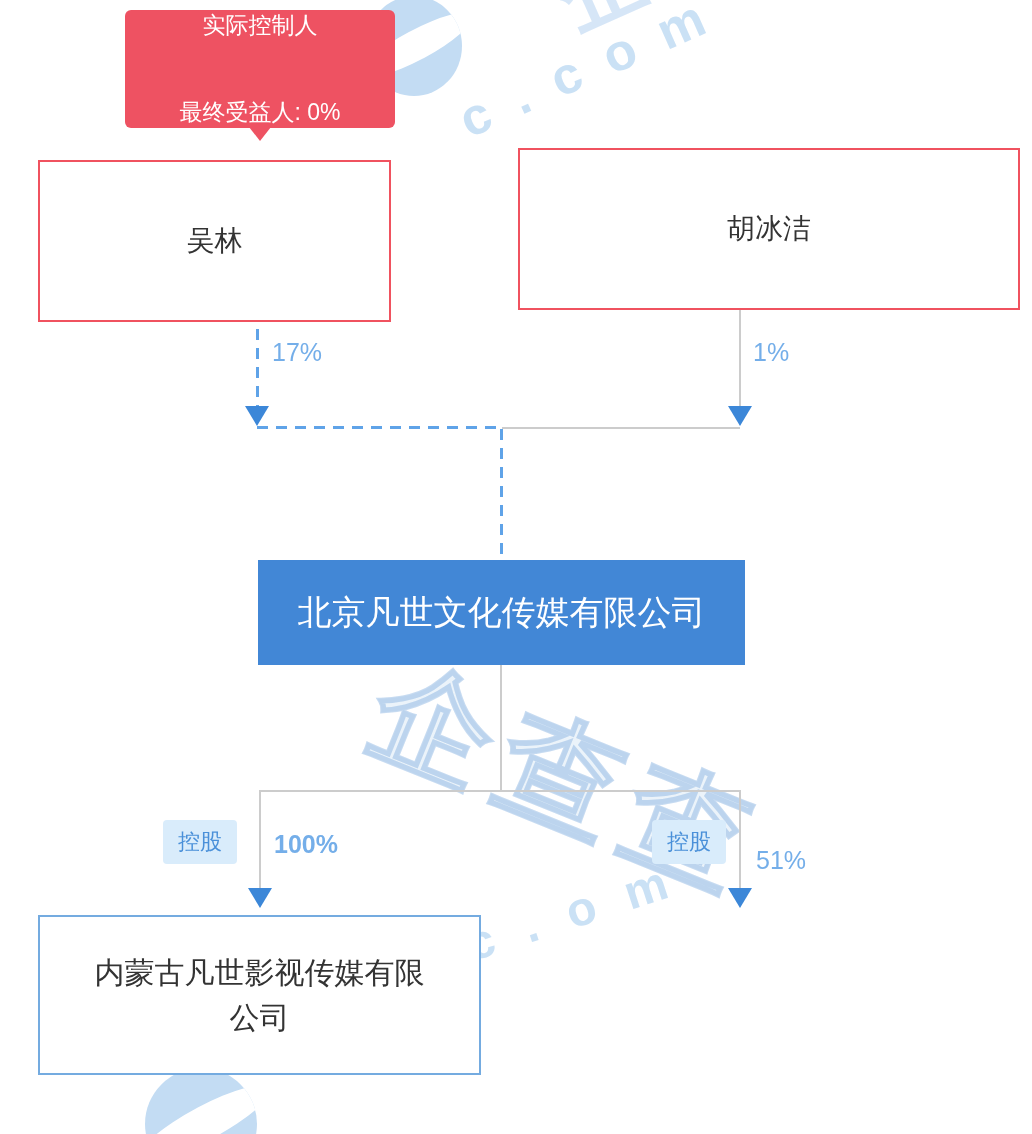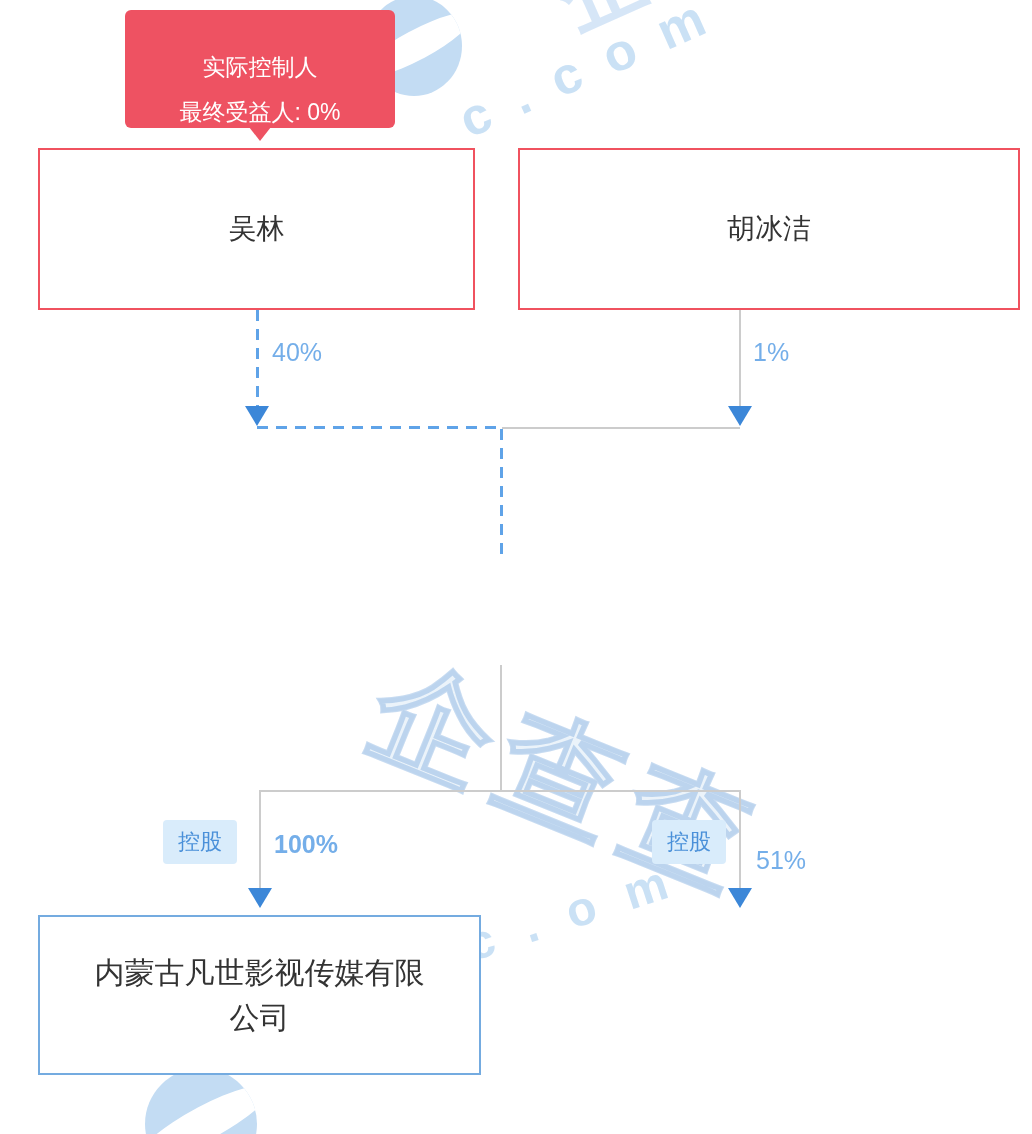--- a/index.html
+++ b/index.html
@@ -24,27 +24,27 @@
   .wm-circle{border-radius:50%;background:var(--wm-fill);overflow:hidden;}
   .wm-circle .band{position:absolute;left:-12%;top:34%;width:130%;height:30%;background:#fff;border-radius:50%;transform:rotate(-28deg);}
   .wm-circle-tr{left:366px;top:-4px;width:96px;height:100px;}
   .wm-circle-bl{left:145px;top:1068px;width:112px;height:112px;}
   .wm-ccom-tr{left:462px;top:92px;font-size:52px;font-weight:bold;letter-spacing:28px;color:var(--wm-light);transform:rotate(-24deg);transform-origin:left center;white-space:nowrap;}
   .wm-chars-top{left:538px;top:-52px;font-size:88px;font-weight:bold;letter-spacing:14px;color:rgba(165,200,238,0.45);transform:rotate(-24deg);transform-origin:left top;white-space:nowrap;}
   .wm-chars-mid{left:408px;top:628px;font-size:122px;font-weight:bold;letter-spacing:14px;color:rgba(190,215,240,0.30);-webkit-text-stroke:2px rgba(130,175,225,0.45);transform:rotate(22deg);transform-origin:left top;white-space:nowrap;}
   .wm-com-mid{left:468px;top:918px;font-size:48px;font-weight:bold;letter-spacing:32px;color:var(--wm-light);transform:rotate(-18deg);transform-origin:left center;white-space:nowrap;}
 
   
-  .tooltip{position:absolute;left:125px;top:10px;width:270px;height:118px;background:var(--red);border-radius:6px;color:#fff;font-size:23px;display:flex;flex-direction:column;justify-content:flex-end;align-items:center;gap:14px;z-index:3;}
+  .tooltip{position:absolute;left:125px;top:10px;width:270px;height:118px;background:var(--red);border-radius:6px;color:#fff;font-size:23px;display:flex;flex-direction:column;justify-content:space-between;align-items:center;gap:14px;z-index:3;}
   .tooltip .ptr{position:absolute;left:50%;bottom:-13px;margin-left:-11px;width:0;height:0;border-left:11px solid transparent;border-right:11px solid transparent;border-top:14px solid var(--red);}
 
   
   .node{position:absolute;background:#fff;display:flex;align-items:center;justify-content:center;text-align:center;color:var(--node-text);z-index:2;cursor:pointer;}
   .node-person{border:2px solid #f0525f;font-size:28px;}
-  .node-person-1{left:38px;top:148px;width:437px;height:162px;}
+  .node-person-1{left:38px;top:160px;width:353px;height:162px;}
   .node-person-2{left:518px;top:148px;width:502px;height:162px;}
   .node-root{left:258px;top:560px;width:487px;height:105px;background:var(--blue);color:#fff;font-size:34px;border:none;}
   .node-sub{border:2px solid #74abe0;font-size:30px;line-height:1.5;}
   .node-sub .inner{max-width:350px;word-break:break-all;}
   .node-sub-1{left:38px;top:915px;width:443px;height:160px;}
   .node-sub-2{left:518px;top:915px;width:445px;height:160px;}
 
   
   .line{position:absolute;z-index:1;}
   .v-gray{width:2px;background:var(--gray);}
@@ -80,30 +80,33 @@
 
   <div class="node node-person node-person-1">
     <span>吴林</span>
   </div>
   <div class="node node-person node-person-2">
     <span>胡冰洁</span>
   </div>
 
   <div class="line v-dash" style="left:256px;top:310px;height:96px;"></div>
   <div class="arrow" style="left:245px;top:406px;"></div>
-  <span class="pct" style="left:272px;top:338px;">40%</span>
+  <span class="pct" style="left:272px;top:338px;">17%</span>
 
   <div class="line v-gray" style="left:739px;top:310px;height:96px;"></div>
   <div class="arrow" style="left:728px;top:406px;"></div>
   <span class="pct" style="left:753px;top:338px;">1%</span>
 
   <div class="line h-dash" style="left:257px;top:426px;width:245px;"></div>
   <div class="line h-gray" style="left:502px;top:427px;width:238px;"></div>
   <div class="line v-dash" style="left:500px;top:429px;height:131px;"></div>
 
+  <div class="node node-root">
+    <span>北京凡世文化传媒有限公司</span>
+  </div>
 
   <div class="line v-gray" style="left:500px;top:665px;height:126px;"></div>
   <div class="line h-gray" style="left:260px;top:790px;width:481px;"></div>
 
   <div class="line v-gray" style="left:259px;top:790px;height:98px;"></div>
   <div class="arrow" style="left:248px;top:888px;"></div>
   <span class="tag" style="left:163px;top:820px;">控股</span>
   <span class="pct" style="left:274px;top:830px;font-weight:bold;">100%</span>
 
   <div class="line v-gray" style="left:739px;top:790px;height:98px;"></div>

